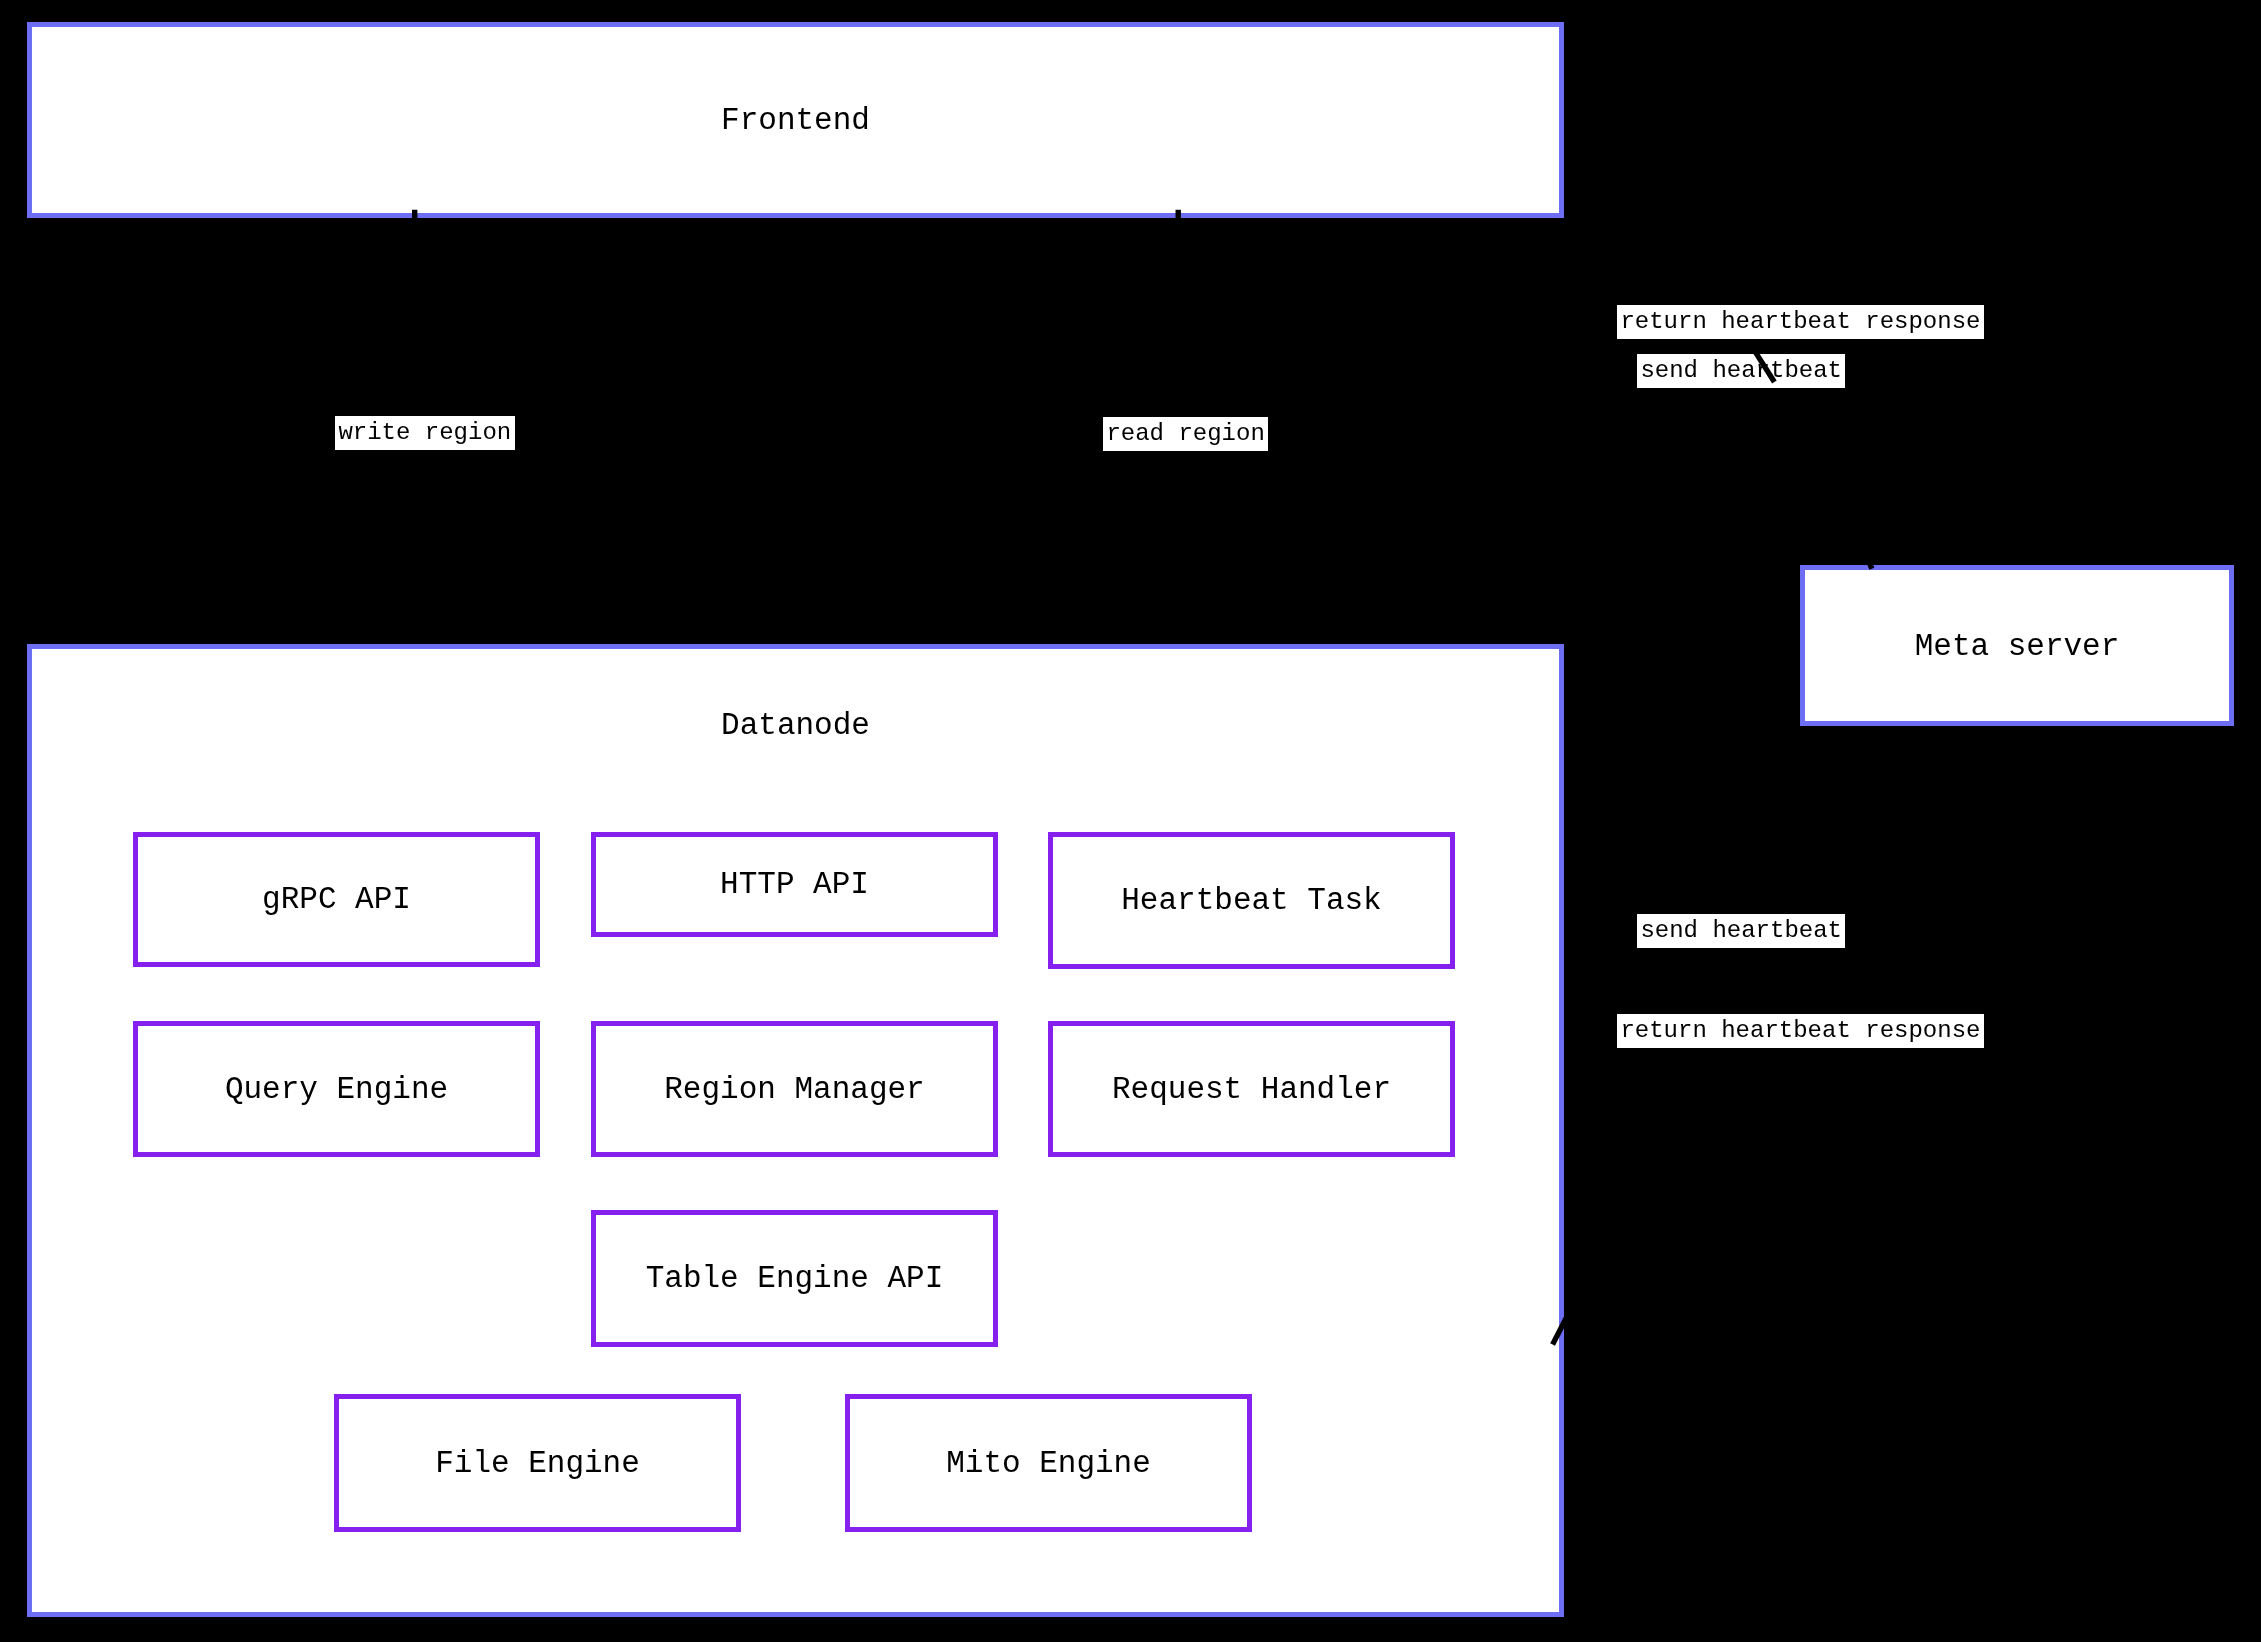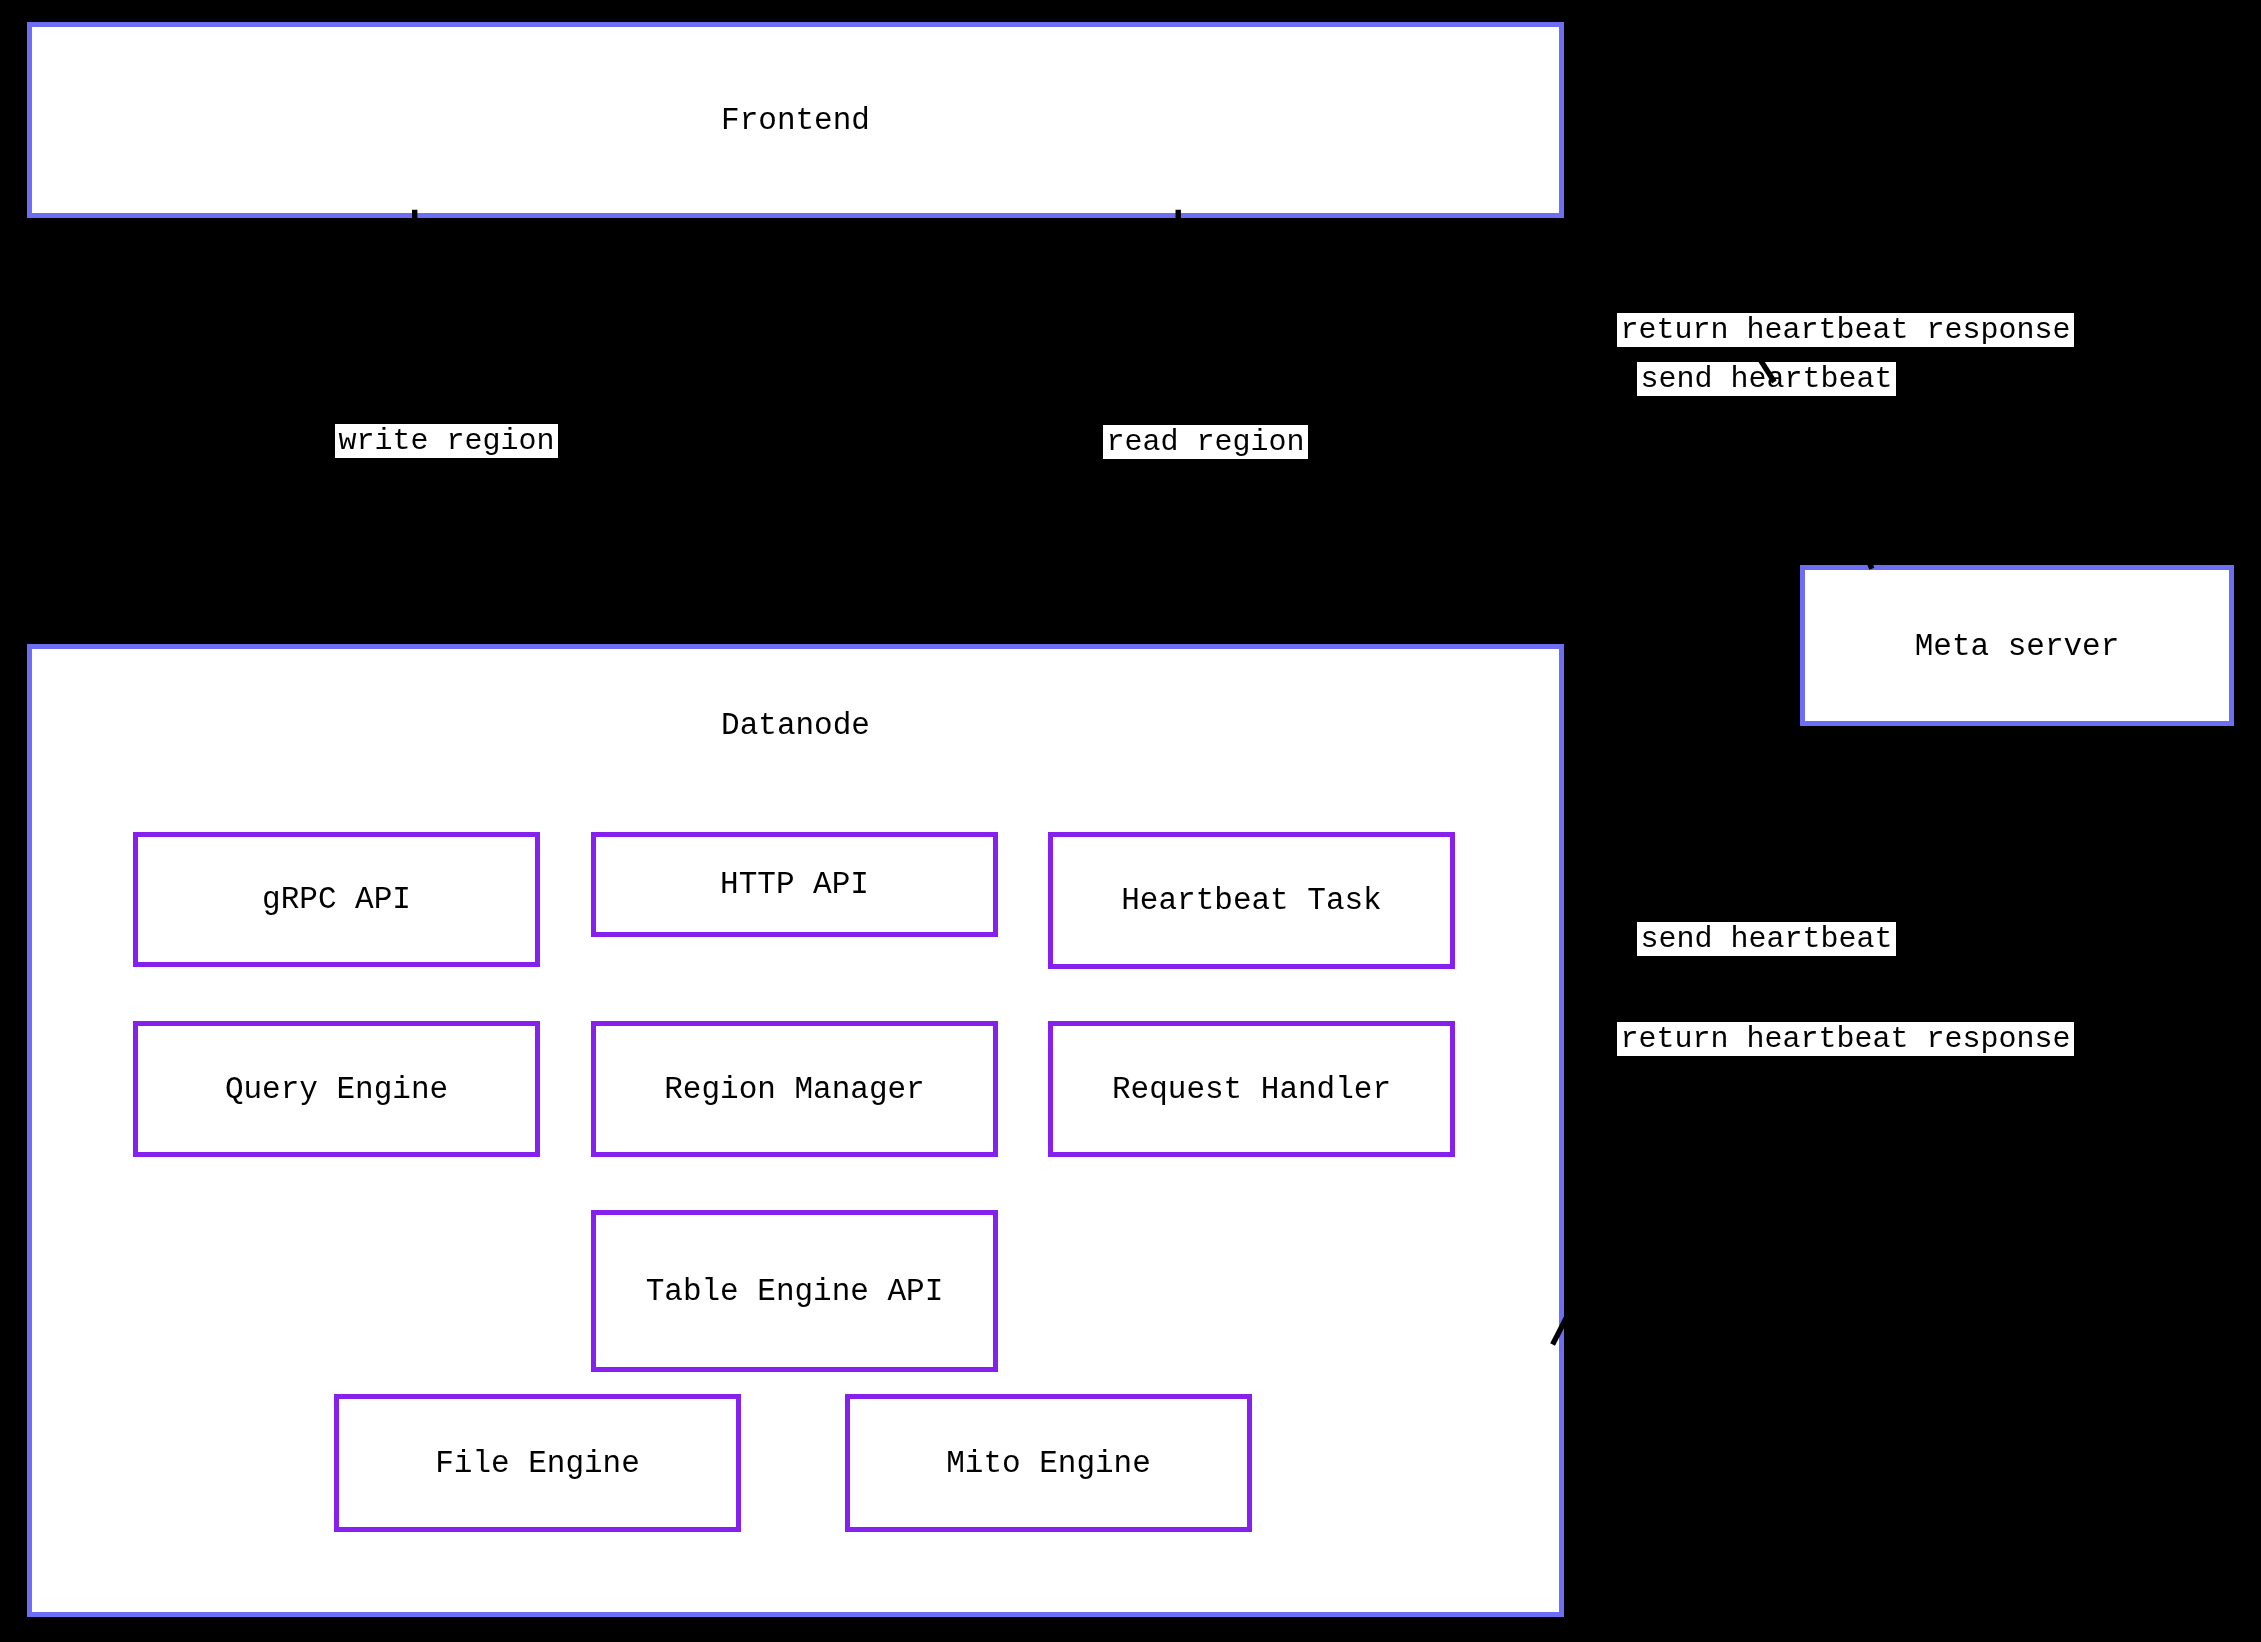--- a/index.html
+++ b/index.html
@@ -58,26 +58,25 @@
   }
   .edges-layer path{
     fill:none;
     stroke:var(--edge);
     stroke-width:8;
   }
   .edge-chip{
     position:absolute;
     background:var(--label-bg);
     color:var(--text);
-    font-size:30px;
+    font-size:24px;
     line-height:34px;
     padding:0 3.4px;
     white-space:nowrap;
     z-index:20;
-    margin-top:8px;
   }
   .artifact-layer{
     position:absolute;left:0;top:0;
     width:2261px;height:1643px;
     z-index:30;
     pointer-events:none;
   }
   .artifact-layer line{
     stroke:var(--edge);
     stroke-width:8;
@@ -100,21 +99,21 @@
     <div class="node-label" style="top:59px;">Datanode</div>
 
     <div class="module" style="left:101px;top:183px;width:407px;height:135px;">gRPC API</div>
     <div class="module" style="left:559px;top:183px;width:407px;height:105px;">HTTP API</div>
     <div class="module" style="left:1016px;top:183px;width:407px;height:137px;">Heartbeat Task</div>
 
     <div class="module" style="left:101px;top:372px;width:407px;height:136px;">Query Engine</div>
     <div class="module" style="left:559px;top:372px;width:407px;height:136px;">Region Manager</div>
     <div class="module" style="left:1016px;top:372px;width:407px;height:136px;">Request Handler</div>
 
-    <div class="module" style="left:559px;top:561px;width:407px;height:162px;">Table Engine API</div>
+    <div class="module" style="left:559px;top:561px;width:407px;height:137px;">Table Engine API</div>
 
     <div class="module" style="left:302px;top:745px;width:407px;height:138px;text-align:right;">File Engine</div>
     <div class="module" style="left:813px;top:745px;width:407px;height:138px;">Mito Engine</div>
   </div>
 
   <svg class="edges-layer" viewBox="0 0 3364 2444" xmlns="http://www.w3.org/2000/svg">
     <defs>
       <marker id="arrow" viewBox="0 0 3 3" markerWidth="3" markerHeight="3" refX="2.6" refY="1.5" orient="auto" markerUnits="strokeWidth">
         <path d="M0,0 L3,1.5 L0,3 z" style="fill:var(--edge,#000);stroke:none"></path>
       </marker>

